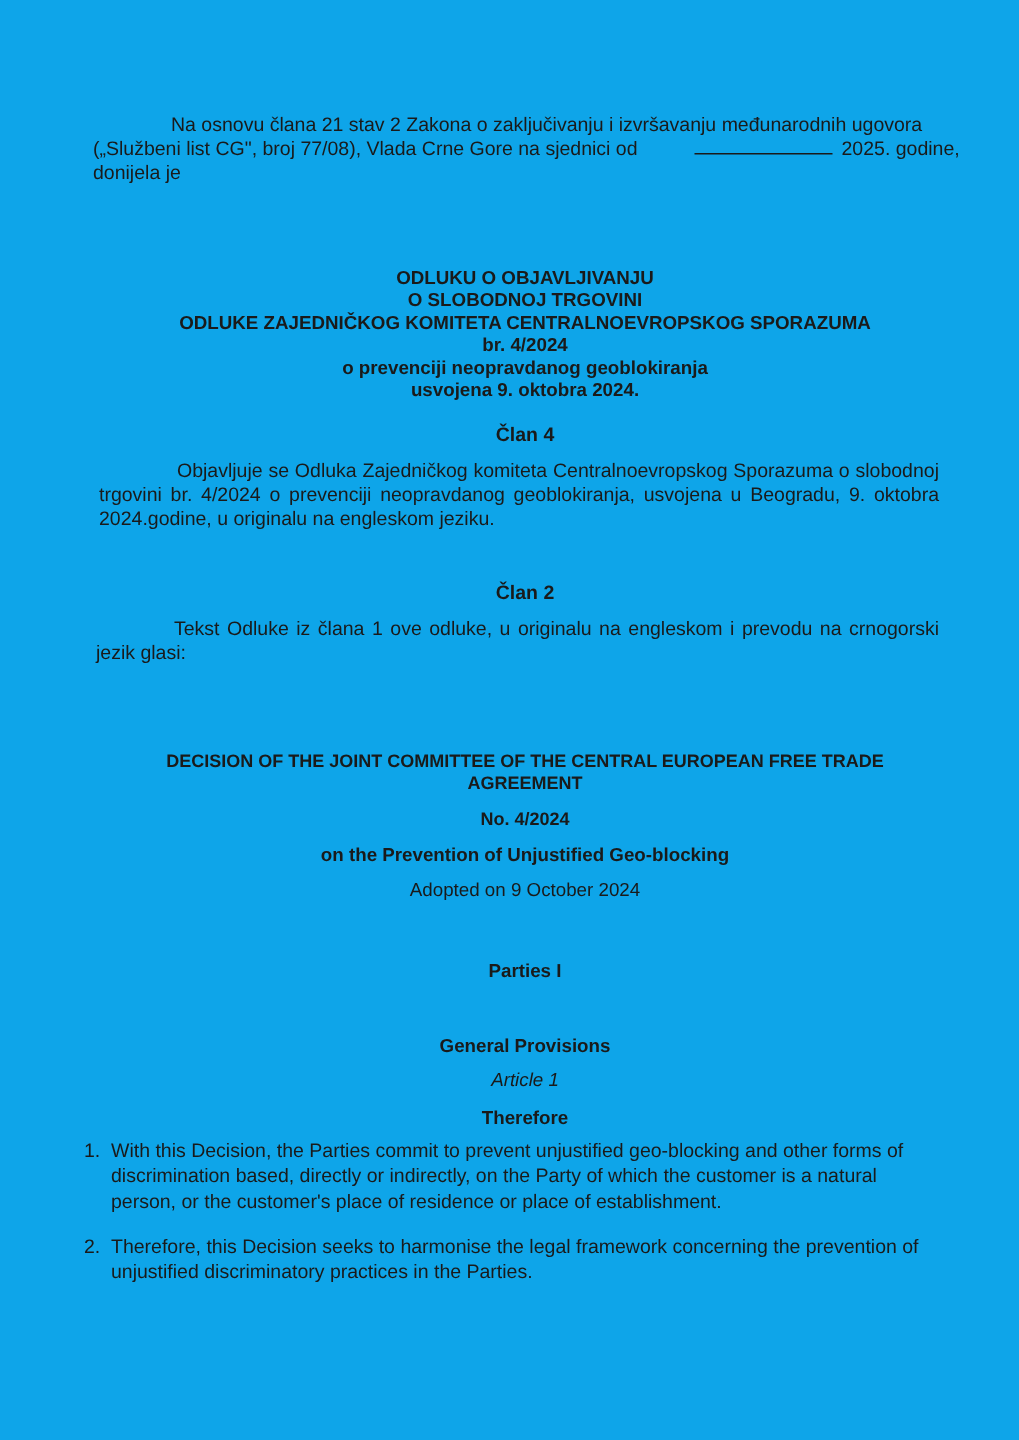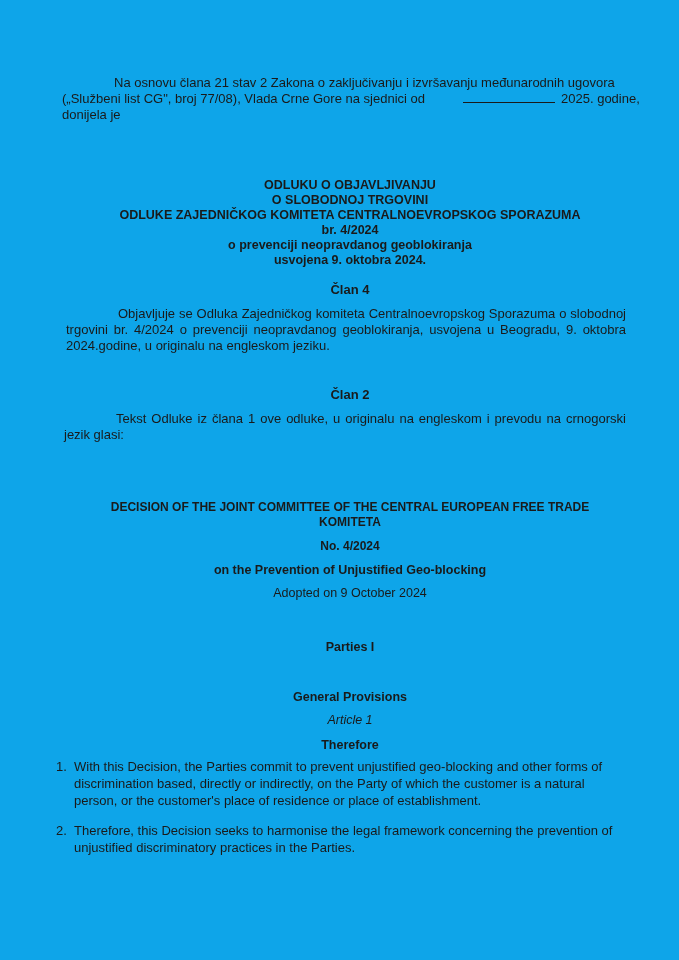--- a/index.html
+++ b/index.html
@@ -84,21 +84,21 @@
   </div>
 
   <div class="abs hdr" style="left:60px; top:282px; width:580px; font-size:13px;">Član 4</div>
   <div class="abs p indent" style="left:66px; top:306px; width:560px;">Objavljuje se Odluka Zajedničkog komiteta Centralnoevropskog Sporazuma o slobodnoj trgovini br. 4/2024 o prevenciji  neopravdanog geoblokiranja, usvojena u Beogradu, 9. oktobra 2024.godine, u originalu na engleskom jeziku.</div>
 
   <div class="abs hdr" style="left:60px; top:387px; width:580px; font-size:13px;">Član 2</div>
   <div class="abs p indent" style="left:64px; top:411px; width:562px;">Tekst Odluke iz člana 1 ove odluke, u originalu na engleskom i prevodu na crnogorski jezik glasi:</div>
 
   <div class="abs" style="left:60px; top:500px; width:580px;">
     <div class="hdr" style="font-size:12px;">DECISION OF THE JOINT COMMITTEE OF THE CENTRAL EUROPEAN FREE TRADE</div>
-    <div class="hdr" style="font-size:12px;">KOMITETA</div>
+    <div class="hdr" style="font-size:12px;">AGREEMENT</div>
     <div class="hdr" style="margin-top:9px; font-size:12px;">No. 4/2024</div>
     <div class="hdr" style="margin-top:9px; font-size:12.5px;">on the Prevention of Unjustified Geo-blocking</div>
     <div class="center" style="margin-top:8px; font-size:12.5px; line-height:15px;">Adopted on 9 October 2024</div>
   </div>
 
   <div class="abs hdr" style="left:60px; top:640px; width:580px; font-size:12.5px;">Parties I</div>
   <div class="abs hdr" style="left:60px; top:690px; width:580px; font-size:12.5px;">General Provisions</div>
 
   <div class="abs center italic" style="left:60px; top:713px; width:580px; font-size:12.5px; line-height:15px;">Article 1</div>
   <div class="abs hdr" style="left:60px; top:738px; width:580px; font-size:12.5px;">Therefore</div>

